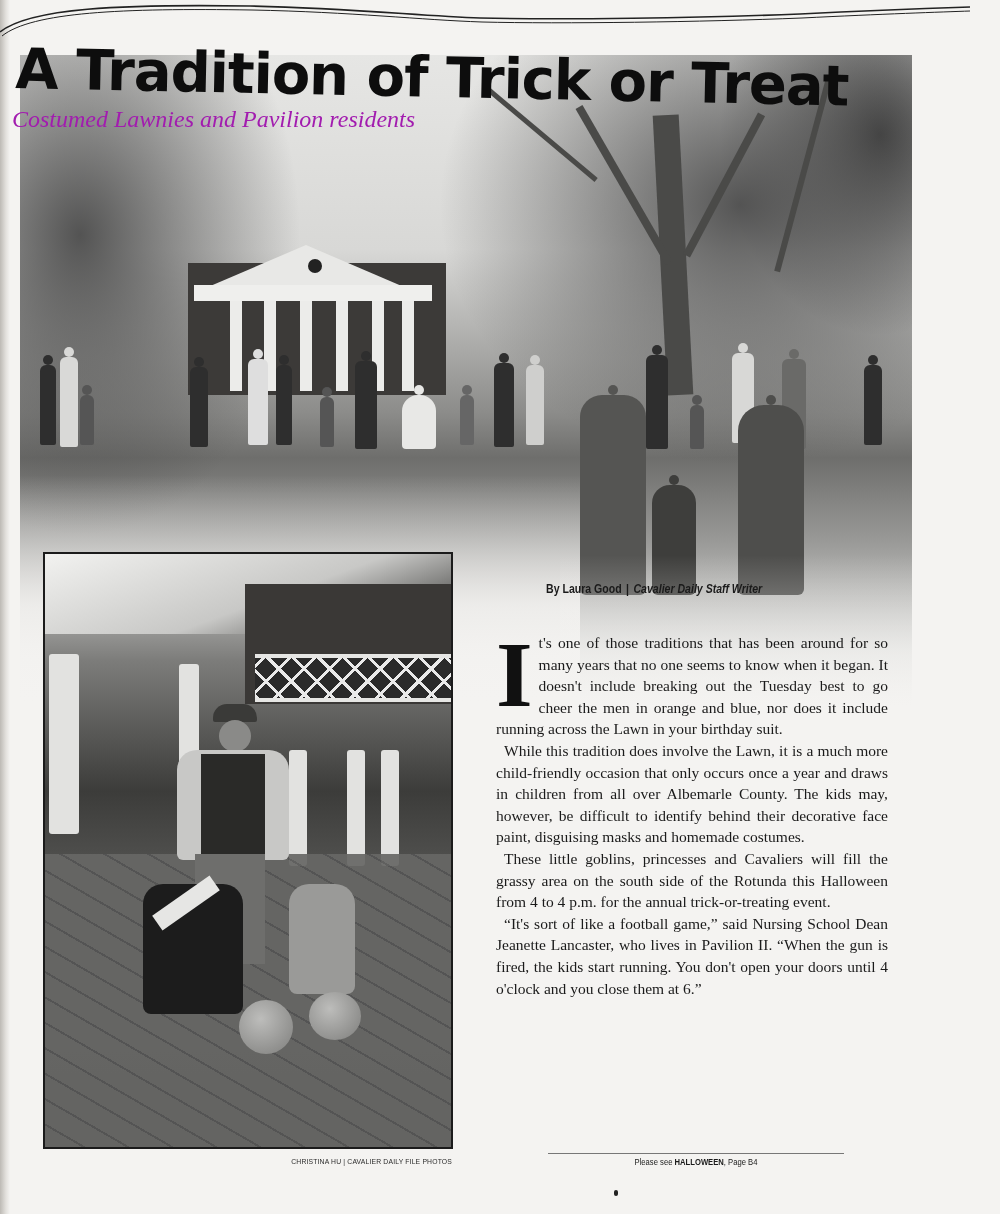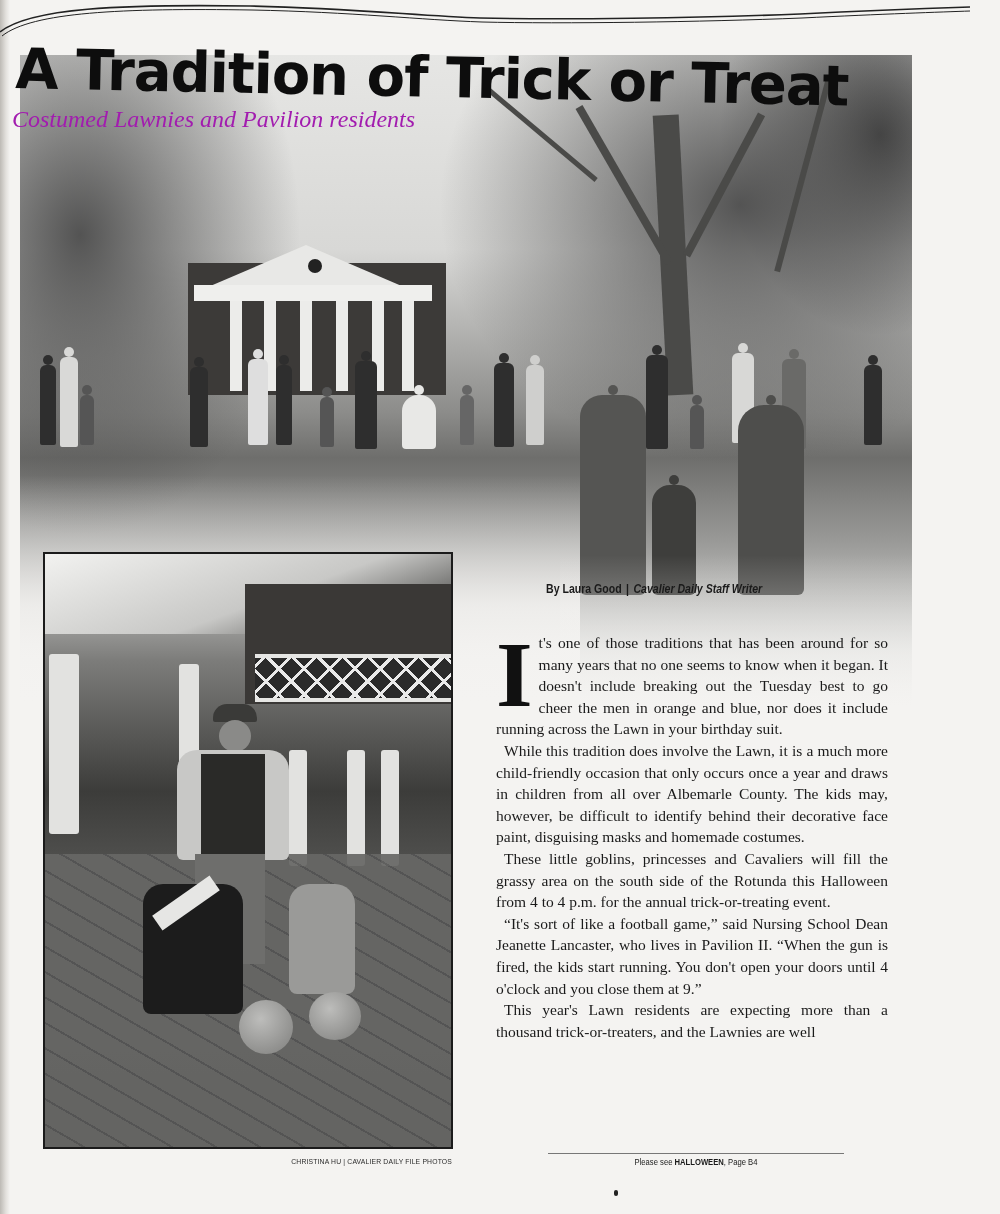--- a/index.html
+++ b/index.html
@@ -208,21 +208,20 @@
 <div class="caption-credit">CHRISTINA HU | CAVALIER DAILY FILE PHOTOS</div>
 
 <div class="byline">
   <span>By Laura Good</span><span class="sep">|</span><span class="org">Cavalier Daily Staff Writer</span>
 </div>
 
 <div class="article">
   <p class="first"><span class="dropcap">I</span><span>t's one of those traditions that has been around for so many years that no one seems to know when it began. It doesn't include breaking out the Tuesday best to go cheer the men in orange and blue, nor does it include running across the Lawn in your birthday suit.</span></p>
   <p>While this tradition does involve the Lawn, it is a much more child-friendly occasion that only occurs once a year and draws in children from all over Albemarle County. The kids may, however, be difficult to identify behind their decorative face paint, disguising masks and homemade costumes.</p>
   <p>These little goblins, princesses and Cavaliers will fill the grassy area on the south side of the Rotunda this Halloween from 4 to 4 p.m. for the annual trick-or-treating event.</p>
-  <p>“It's sort of like a football game,” said Nursing School Dean Jeanette Lancaster, who lives in Pavilion II. “When the gun is fired, the kids start running. You don't open your doors until 4 o'clock and you close them at 9.”</p>
-  <p>This year's Lawn residents are expecting more than a thousand trick-or-treaters, and the Lawnies are well</p>
+  <p>“It's sort of like a football game,” said Nursing School Dean Jeanette Lancaster, who lives in Pavilion II. “When the gun is fired, the kids start running. You don't open your doors until 4 o'clock and you close them at 6.”</p>
 </div>
 
 <div class="jump-rule"></div>
 <div class="jump">
   <span>Please see </span><b>HALLOWEEN</b><span>, Page B4</span>
 </div>
 <div class="dot"></div>
 
 </body></html>

